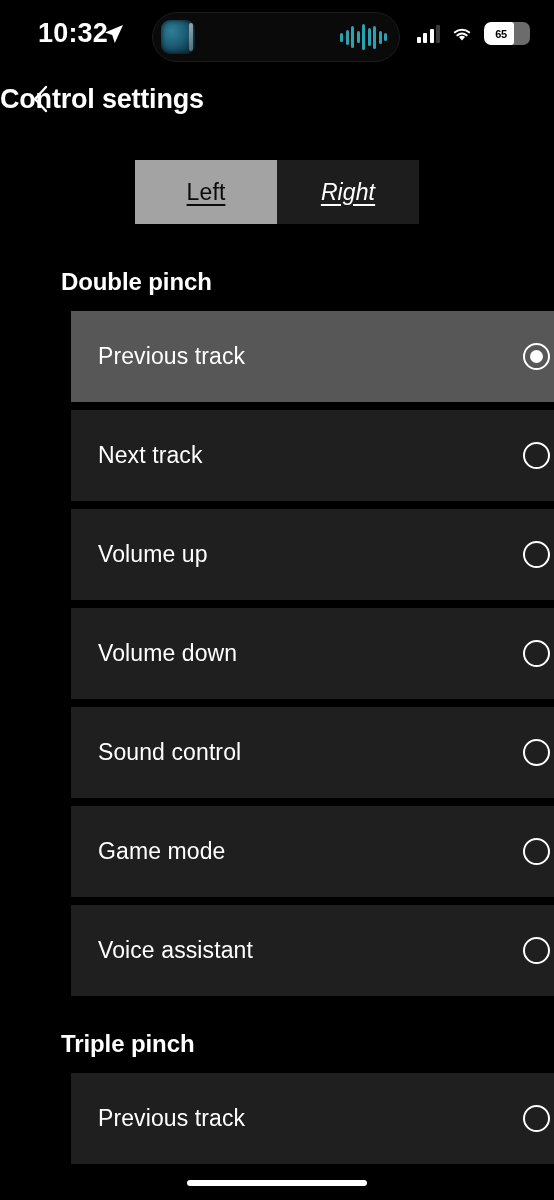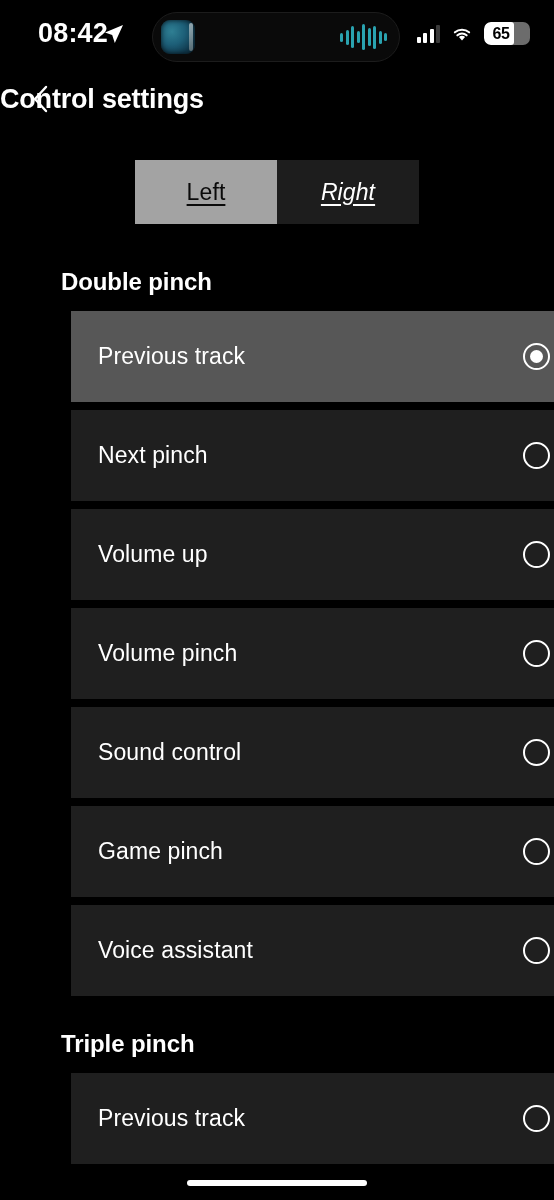--- a/index.html
+++ b/index.html
@@ -76,21 +76,21 @@
     position:relative; width:46px; height:23px;
     border-radius:7px; background:#6c6c6c; overflow:hidden;
     display:flex; align-items:center;
   }
   .batt-fill {
     position:absolute; left:0; top:0; bottom:0; width:65%;
     background:#fff; border-radius:7px 3px 3px 7px;
   }
   .batt-num {
     position:relative; z-index:2; width:100%; text-align:center;
-    font-size:16px; font-weight:700; color:#000; letter-spacing:-0.3px;
+    font-size:11px; font-weight:700; color:#000; letter-spacing:-0.3px;
     padding-right:12px;
   }
 
   
   .navbar { position:absolute; top:72px; left:0; width:554px; height:56px; }
   .back {
     position:absolute; left:26px; top:14px;
     width:30px; height:30px; color:#fff;
     display:flex; align-items:center; justify-content:center;
   }
@@ -145,21 +145,21 @@
     position:absolute; bottom:14px; left:50%; transform:translateX(-50%);
     width:180px; height:6px; border-radius:3px; background:#fff;
   }
 </style>
 </head>
 <body>
 
 <div class="phone">
 
   <div class="statusbar">
-    <div class="sb-time">08:42</div>
+    <div class="sb-time">10:32</div>
     <div class="sb-loc">
       <svg width="20" height="20" viewBox="0 0 20 20">
           <path d="M19 1 1 8.5l7.2 2.6L10.8 19z" fill="#fff"></path>
         </svg>
     </div>
 
     <div class="island">
       <div class="island-art"></div>
       <div class="wave">
         <i></i>
@@ -220,41 +220,41 @@
 
     <div class="section-title first">Double pinch</div>
     <div class="rows">
 
       <div class="row selected">
         <span class="row-label">Previous track</span>
         <span class="radio on"></span>
       </div>
 
       <div class="row">
-        <span class="row-label">Next pinch</span>
+        <span class="row-label">Next track</span>
         <span class="radio"></span>
       </div>
 
       <div class="row">
         <span class="row-label">Volume up</span>
         <span class="radio"></span>
       </div>
 
       <div class="row">
-        <span class="row-label">Volume pinch</span>
+        <span class="row-label">Volume down</span>
         <span class="radio"></span>
       </div>
 
       <div class="row">
         <span class="row-label">Sound control</span>
         <span class="radio"></span>
       </div>
 
       <div class="row">
-        <span class="row-label">Game pinch</span>
+        <span class="row-label">Game mode</span>
         <span class="radio"></span>
       </div>
 
       <div class="row">
         <span class="row-label">Voice assistant</span>
         <span class="radio"></span>
       </div>
     </div>
 
     <div class="section-title">Triple pinch</div>

